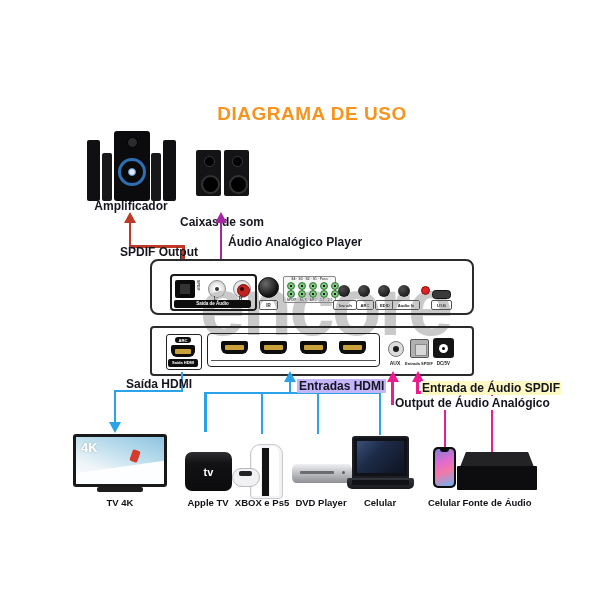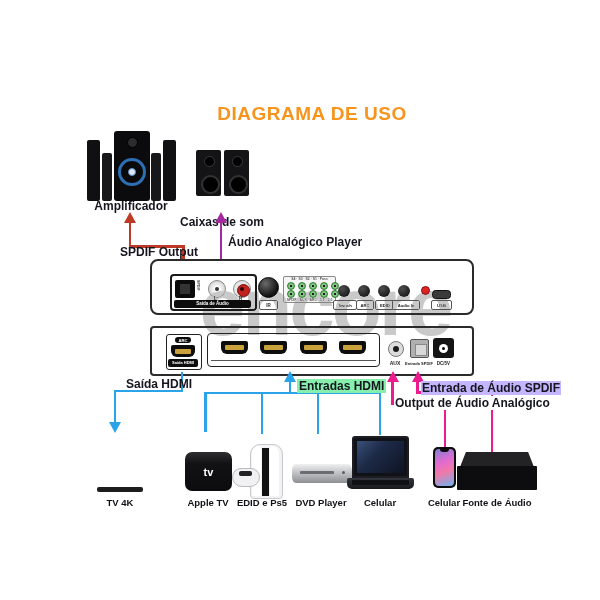--- a/index.html
+++ b/index.html
@@ -151,52 +151,59 @@
   <div class="tri down" style="left:109px;top:422px;border-top-color:#2AA3E8;"></div>
   <div class="lbl" style="left:126px;top:377px;">Saída HDMI</div>
 
   <div class="tri up" style="left:284px;top:371px;border-bottom-color:#2AA3E8;"></div>
   <div class="seg" style="left:288.8px;top:380px;width:2.5px;height:13px;background:#2AA3E8;"></div>
   <div class="seg" style="left:204px;top:391.5px;width:177px;height:2.5px;background:#2AA3E8;"></div>
   <div class="seg" style="left:204px;top:392px;width:2.5px;height:40px;background:#2AA3E8;"></div>
   <div class="seg" style="left:260.8px;top:392px;width:2.5px;height:42px;background:#2AA3E8;"></div>
   <div class="seg" style="left:316.8px;top:392px;width:2.5px;height:42px;background:#2AA3E8;"></div>
   <div class="seg" style="left:378.8px;top:392px;width:2.5px;height:43px;background:#2AA3E8;"></div>
-  <div class="lbl" style="left:297px;top:379px;background:#86efac;padding:0 2px;z-index:20;">Entradas HDMI</div>
+  <div class="lbl" style="left:297px;top:379px;background:#c4b5fd;padding:0 2px;z-index:20;">Entradas HDMI</div>
 
   <div class="tri up" style="left:386.5px;top:371px;border-bottom-color:#EC1C8F;"></div>
   <div class="seg" style="left:391.3px;top:380px;width:2.5px;height:24px;background:#EC1C8F;"></div>
   <div class="seg" style="left:391.3px;top:402px;width:55px;height:2.5px;background:#EC1C8F;"></div>
   <div class="seg" style="left:443.8px;top:402px;width:2.5px;height:46px;background:#EC1C8F;"></div>
 
   <div class="tri up" style="left:411.5px;top:371px;border-bottom-color:#EC1C8F;"></div>
   <div class="seg" style="left:416.3px;top:380px;width:2.5px;height:13px;background:#EC1C8F;"></div>
   <div class="seg" style="left:416.3px;top:391px;width:77px;height:2.5px;background:#EC1C8F;"></div>
   <div class="seg" style="left:490.5px;top:391px;width:2.5px;height:61px;background:#EC1C8F;"></div>
 
-  <div class="lbl" style="left:421px;top:381px;background:#c4b5fd;padding:0 1px;z-index:20;">Entrada de Áudio SPDIF</div>
+  <div class="lbl" style="left:421px;top:381px;background:#fef9c3;padding:0 1px;z-index:20;">Entrada de Áudio SPDIF</div>
   <div class="lbl" style="left:394px;top:396px;background:#fff;padding:0 1px;z-index:20;">Output de Áudio Analógico</div>
 
+  <div class="b" style="left:73px;top:434px;width:94px;height:53px;background:#191919;border-radius:3px;">
+    <div class="b" style="left:3px;top:3px;width:88px;height:47px;overflow:hidden;background:linear-gradient(200deg,#8fc3e0 0%,#b9dcec 35%,#eef4f7 70%,#fff 100%);">
+      <div class="b" style="left:-10px;top:30px;width:110px;height:30px;background:#fdfeff;transform:rotate(-8deg);"></div>
+      <div class="b" style="left:5px;top:3px;font-size:13px;font-weight:700;color:#fff;text-shadow:0 0 2px rgba(0,0,0,.25);">4K</div>
+      <div class="b" style="left:55px;top:13px;width:8px;height:12px;background:#d43b2a;border-radius:2px;transform:rotate(20deg);"></div>
+    </div>
+  </div>
   <div class="b" style="left:97px;top:487px;width:46px;height:5px;background:#1d1d1d;border-radius:2px;"></div>
   <div class="devlbl" style="left:120px;">TV 4K</div>
 
   <div class="b" style="left:185px;top:452px;width:47px;height:39px;border-radius:7px;background:linear-gradient(180deg,#2e2e30,#121214 30%,#0c0c0e);display:flex;align-items:center;justify-content:center;">
     <span style="color:#fff;font-size:11px;font-weight:700;">tv</span>
   </div>
   <div class="devlbl" style="left:208px;">Apple TV</div>
 
   <div class="b" style="left:231px;top:443px;width:52px;height:54px;">
     <div class="b" style="left:19px;top:1px;width:31px;height:53px;background:#f2f2f4;border:1px solid #c9c9cd;border-radius:10px 10px 4px 4px;"></div>
     <div class="b" style="left:31px;top:5px;width:7px;height:48px;background:#111;"></div>
     <div class="b" style="left:21px;top:3px;width:9px;height:50px;background:#fff;border-radius:8px 2px 2px 2px;"></div>
     <div class="b" style="left:39px;top:3px;width:9px;height:50px;background:#fff;border-radius:2px 8px 2px 2px;"></div>
     <div class="b" style="left:1px;top:25px;width:26px;height:17px;background:#f1f1f3;border:1px solid #b9b9bd;border-radius:9px 9px 10px 10px;"></div>
     <div class="b" style="left:8px;top:28px;width:13px;height:5px;background:#222;border-radius:2px;"></div>
   </div>
-  <div class="devlbl" style="left:262px;">EDID e Ps5</div>
+  <div class="devlbl" style="left:262px;">XBOX e Ps5</div>
 
   <div class="b" style="left:292px;top:464px;width:60px;height:19px;background:linear-gradient(180deg,#f0f0f2,#c2c3c7 45%,#8e8f93);border-radius:4px/6px;">
     <div class="b" style="left:8px;top:7px;width:34px;height:2.5px;background:#6b6c70;border-radius:1px;"></div>
     <div class="circle" style="left:50px;top:7px;width:3px;height:3px;background:#5f6064;"></div>
   </div>
   <div class="devlbl" style="left:321px;">DVD Player</div>
 
   <div class="b" style="left:347px;top:436px;width:67px;height:54px;">
     <div class="b" style="left:5px;top:0;width:57px;height:42px;background:#101218;border:2px solid #1c1e24;border-radius:3px 3px 0 0;box-sizing:border-box;">
       <div class="b" style="left:3px;top:3px;right:3px;bottom:3px;background:linear-gradient(135deg,#3a4f79 0%,#1d2a47 40%,#0d1322 100%);"></div>

